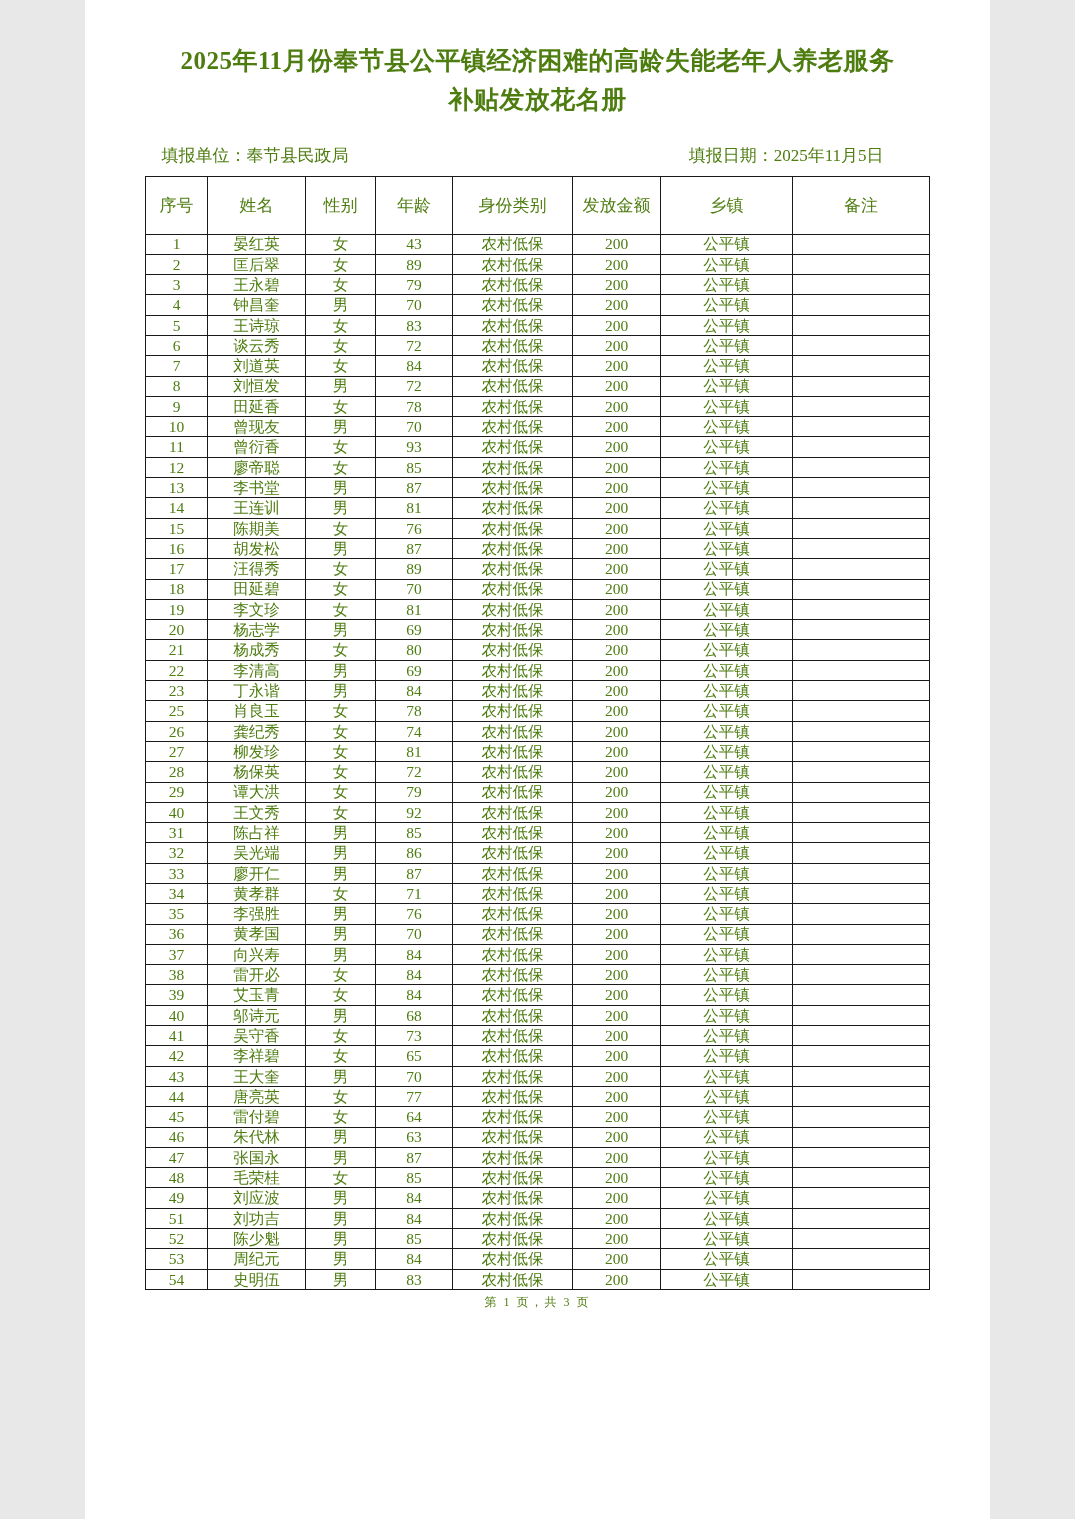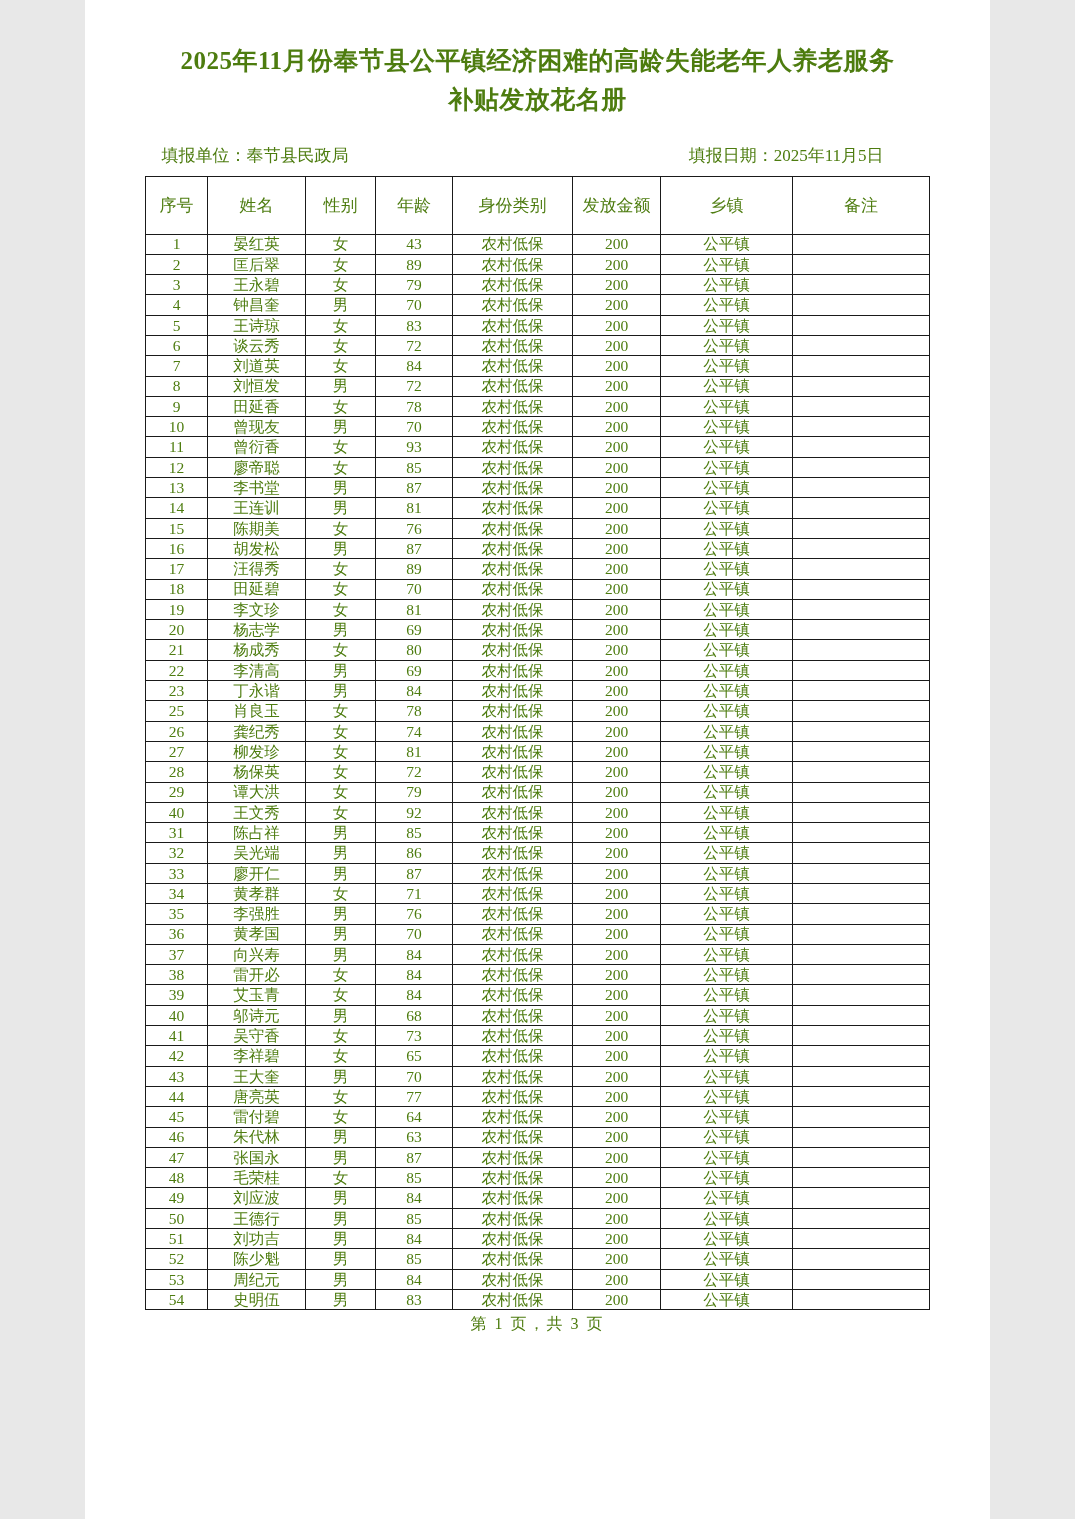--- a/index.html
+++ b/index.html
@@ -52,21 +52,21 @@
   }
   table.roster td {
     height: 20.3px;
     font-size: 15.5px;
     line-height: 1;
     padding: 0;
   }
   .page-footer {
     margin-top: 1px;
     text-align: center;
-    font-size: 16px;
+    font-size: 12px;
     letter-spacing: 2px;
   }
 </style>
 </head>
 <body>
 
 <div class="page">
 
   <div class="title-block">
     <div>2025年11月份奉节县公平镇经济困难的高龄失能老年人养老服务</div>
@@ -576,30 +576,20 @@
           <td>49</td>
           <td>刘应波</td>
           <td>男</td>
           <td>84</td>
           <td>农村低保</td>
           <td>200</td>
           <td>公平镇</td>
           <td></td>
         </tr>
         <tr>
-          <td>50</td>
-          <td>王德行</td>
-          <td>男</td>
-          <td>85</td>
-          <td>农村低保</td>
-          <td>200</td>
-          <td>公平镇</td>
-          <td></td>
-        </tr>
-        <tr>
           <td>51</td>
           <td>刘功吉</td>
           <td>男</td>
           <td>84</td>
           <td>农村低保</td>
           <td>200</td>
           <td>公平镇</td>
           <td></td>
         </tr>
         <tr>

